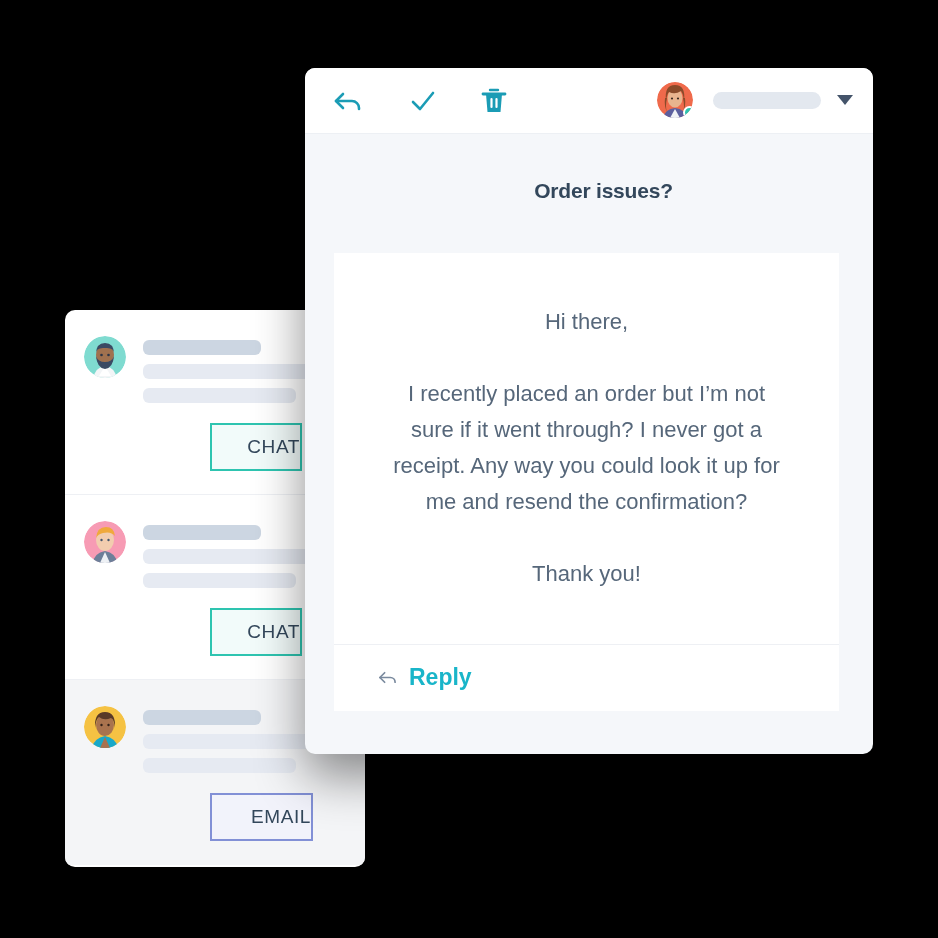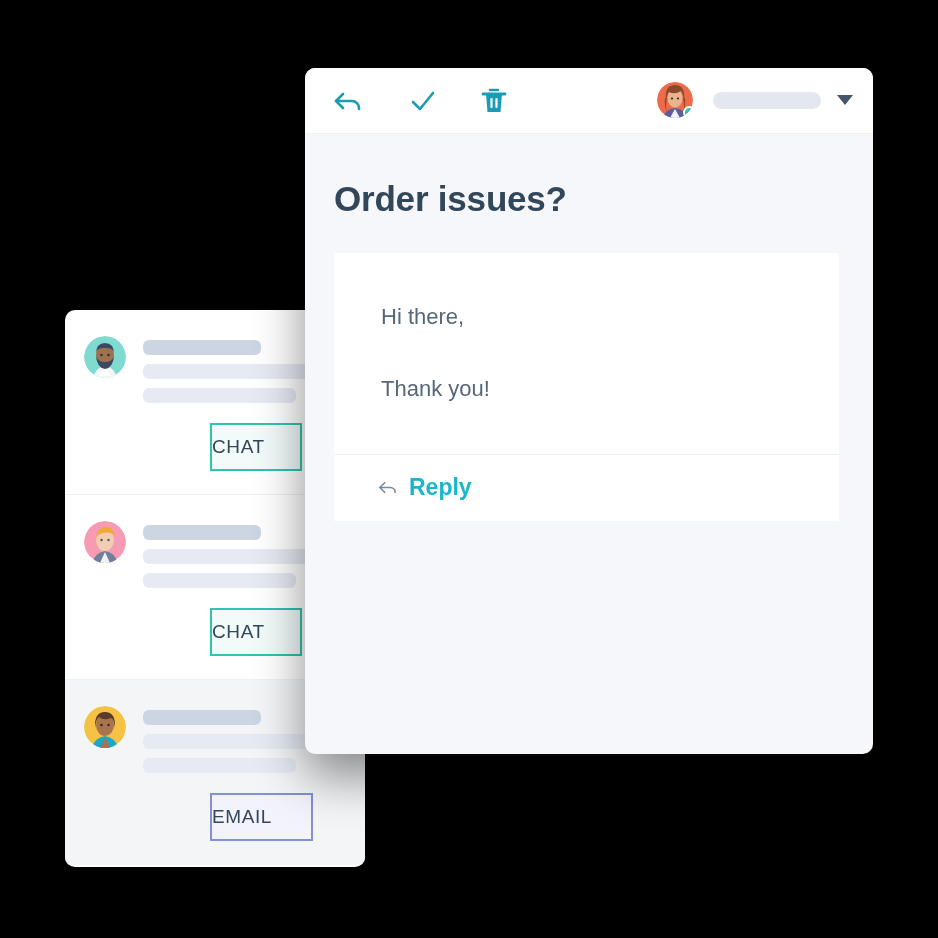--- a/index.html
+++ b/index.html
@@ -64,21 +64,21 @@
   .sk.b { height: 15px; width: 215px; background: #e6eaf2; }
   .sk.c { height: 15px; width: 153px; background: #e6eaf2; }
 
   .badge {
     position: absolute;
     left: 145px;
     top: 113px;
     box-sizing: border-box;
     padding: 11px 0 11px 0;
     width: 92px;
-    text-align: left;
+    text-align: right;
     font-size: 19px;
     letter-spacing: 0.6px;
     font-weight: 400;
     color: #33475b;
   }
   .badge.chat {
     border: 2px solid #2ec4b0;
     background: #f2fbfa;
   }
   .badge.email {
@@ -154,41 +154,42 @@
     margin-left: 16px;
     width: 0;
     height: 0;
     border-left: 8px solid transparent;
     border-right: 8px solid transparent;
     border-top: 10px solid #44546a;
   }
 
   #subject {
     margin: 45px 0 0 29px;
-    font-size: 35px;
+    font-size: 21px;
     font-weight: bold;
     color: #33475b;
     letter-spacing: -0.2px;
+    text-align: center;
   }
 
   #message-panel {
     position: absolute;
     left: 29px;
     top: 185px;
     width: 505px;
     background: #ffffff;
     box-sizing: border-box;
   }
   #message-body {
     padding: 43px 44px 44px 44px;
     font-size: 22px;
     line-height: 36px;
     color: #56677a;
   }
-  #message-body p { margin: 3px; }
+  #message-body p { margin: 8px; text-align: center; }
   #message-body p.gap { margin-top: 36px; }
   #reply-bar {
     border-top: 1px solid #eef0f4;
     padding: 19px 0 20px 44px;
     display: flex;
     align-items: center;
   }
   #reply-arrow-icon { width: 19px; height: 19px; color: #7a8a9e; }
   #reply-arrow-icon svg { display: block; width: 19px; height: 19px; }
   #reply-label {
@@ -312,20 +313,21 @@
         <div id="account-name-placeholder"></div>
         <div id="chevron"></div>
       </div>
     </div>
 
     <h1 id="subject">Order issues?</h1>
 
     <div id="message-panel">
       <div id="message-body">
         <p>Hi there,</p>
+        <p class="gap">I recently placed an order but I’m not sure if it went through? I never got a receipt. Any way you could look it up for me and resend the confirmation?</p>
         <p class="gap">Thank you!</p>
       </div>
       <div id="reply-bar">
         <span id="reply-arrow-icon">
           <svg viewBox="0 0 20 20" fill="none" stroke="currentColor" stroke-width="1.8" stroke-linecap="round" stroke-linejoin="round">
             <path d="M7 5 L2 10 L7 15"></path>
             <path d="M2 10 H13 a5 5 0 0 1 5 5"></path>
           </svg>
         </span>
         <span id="reply-label">Reply</span>

